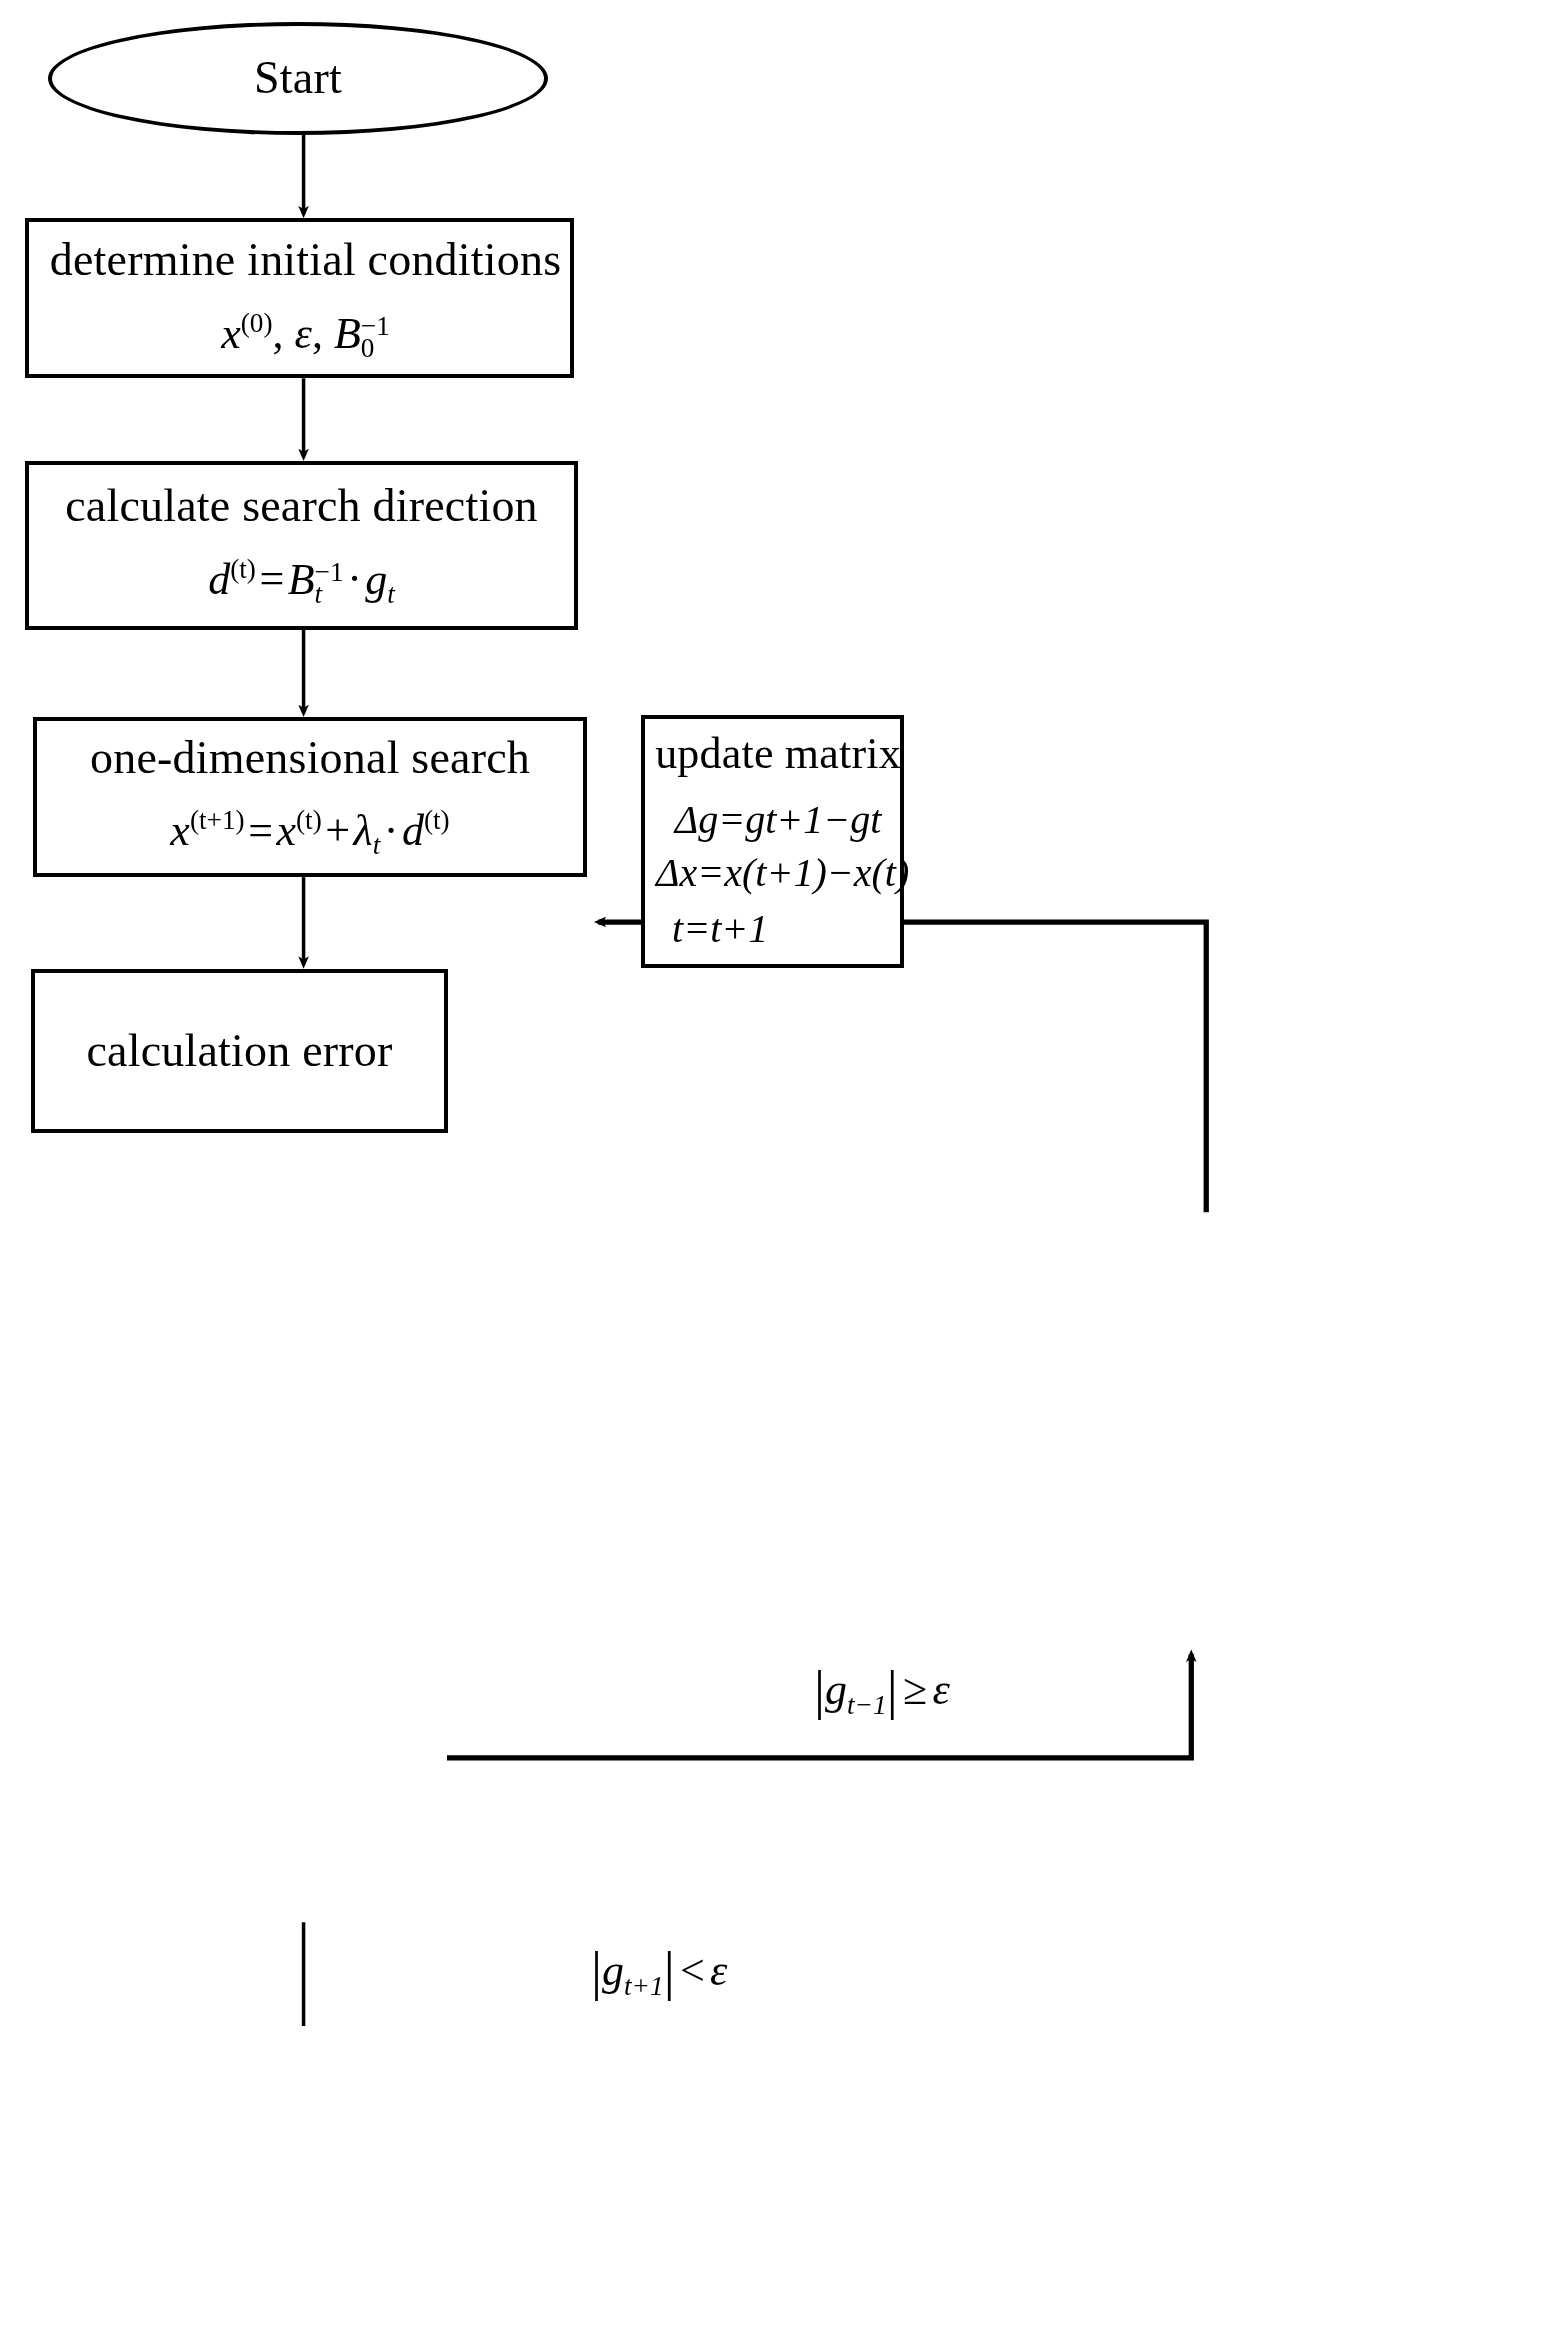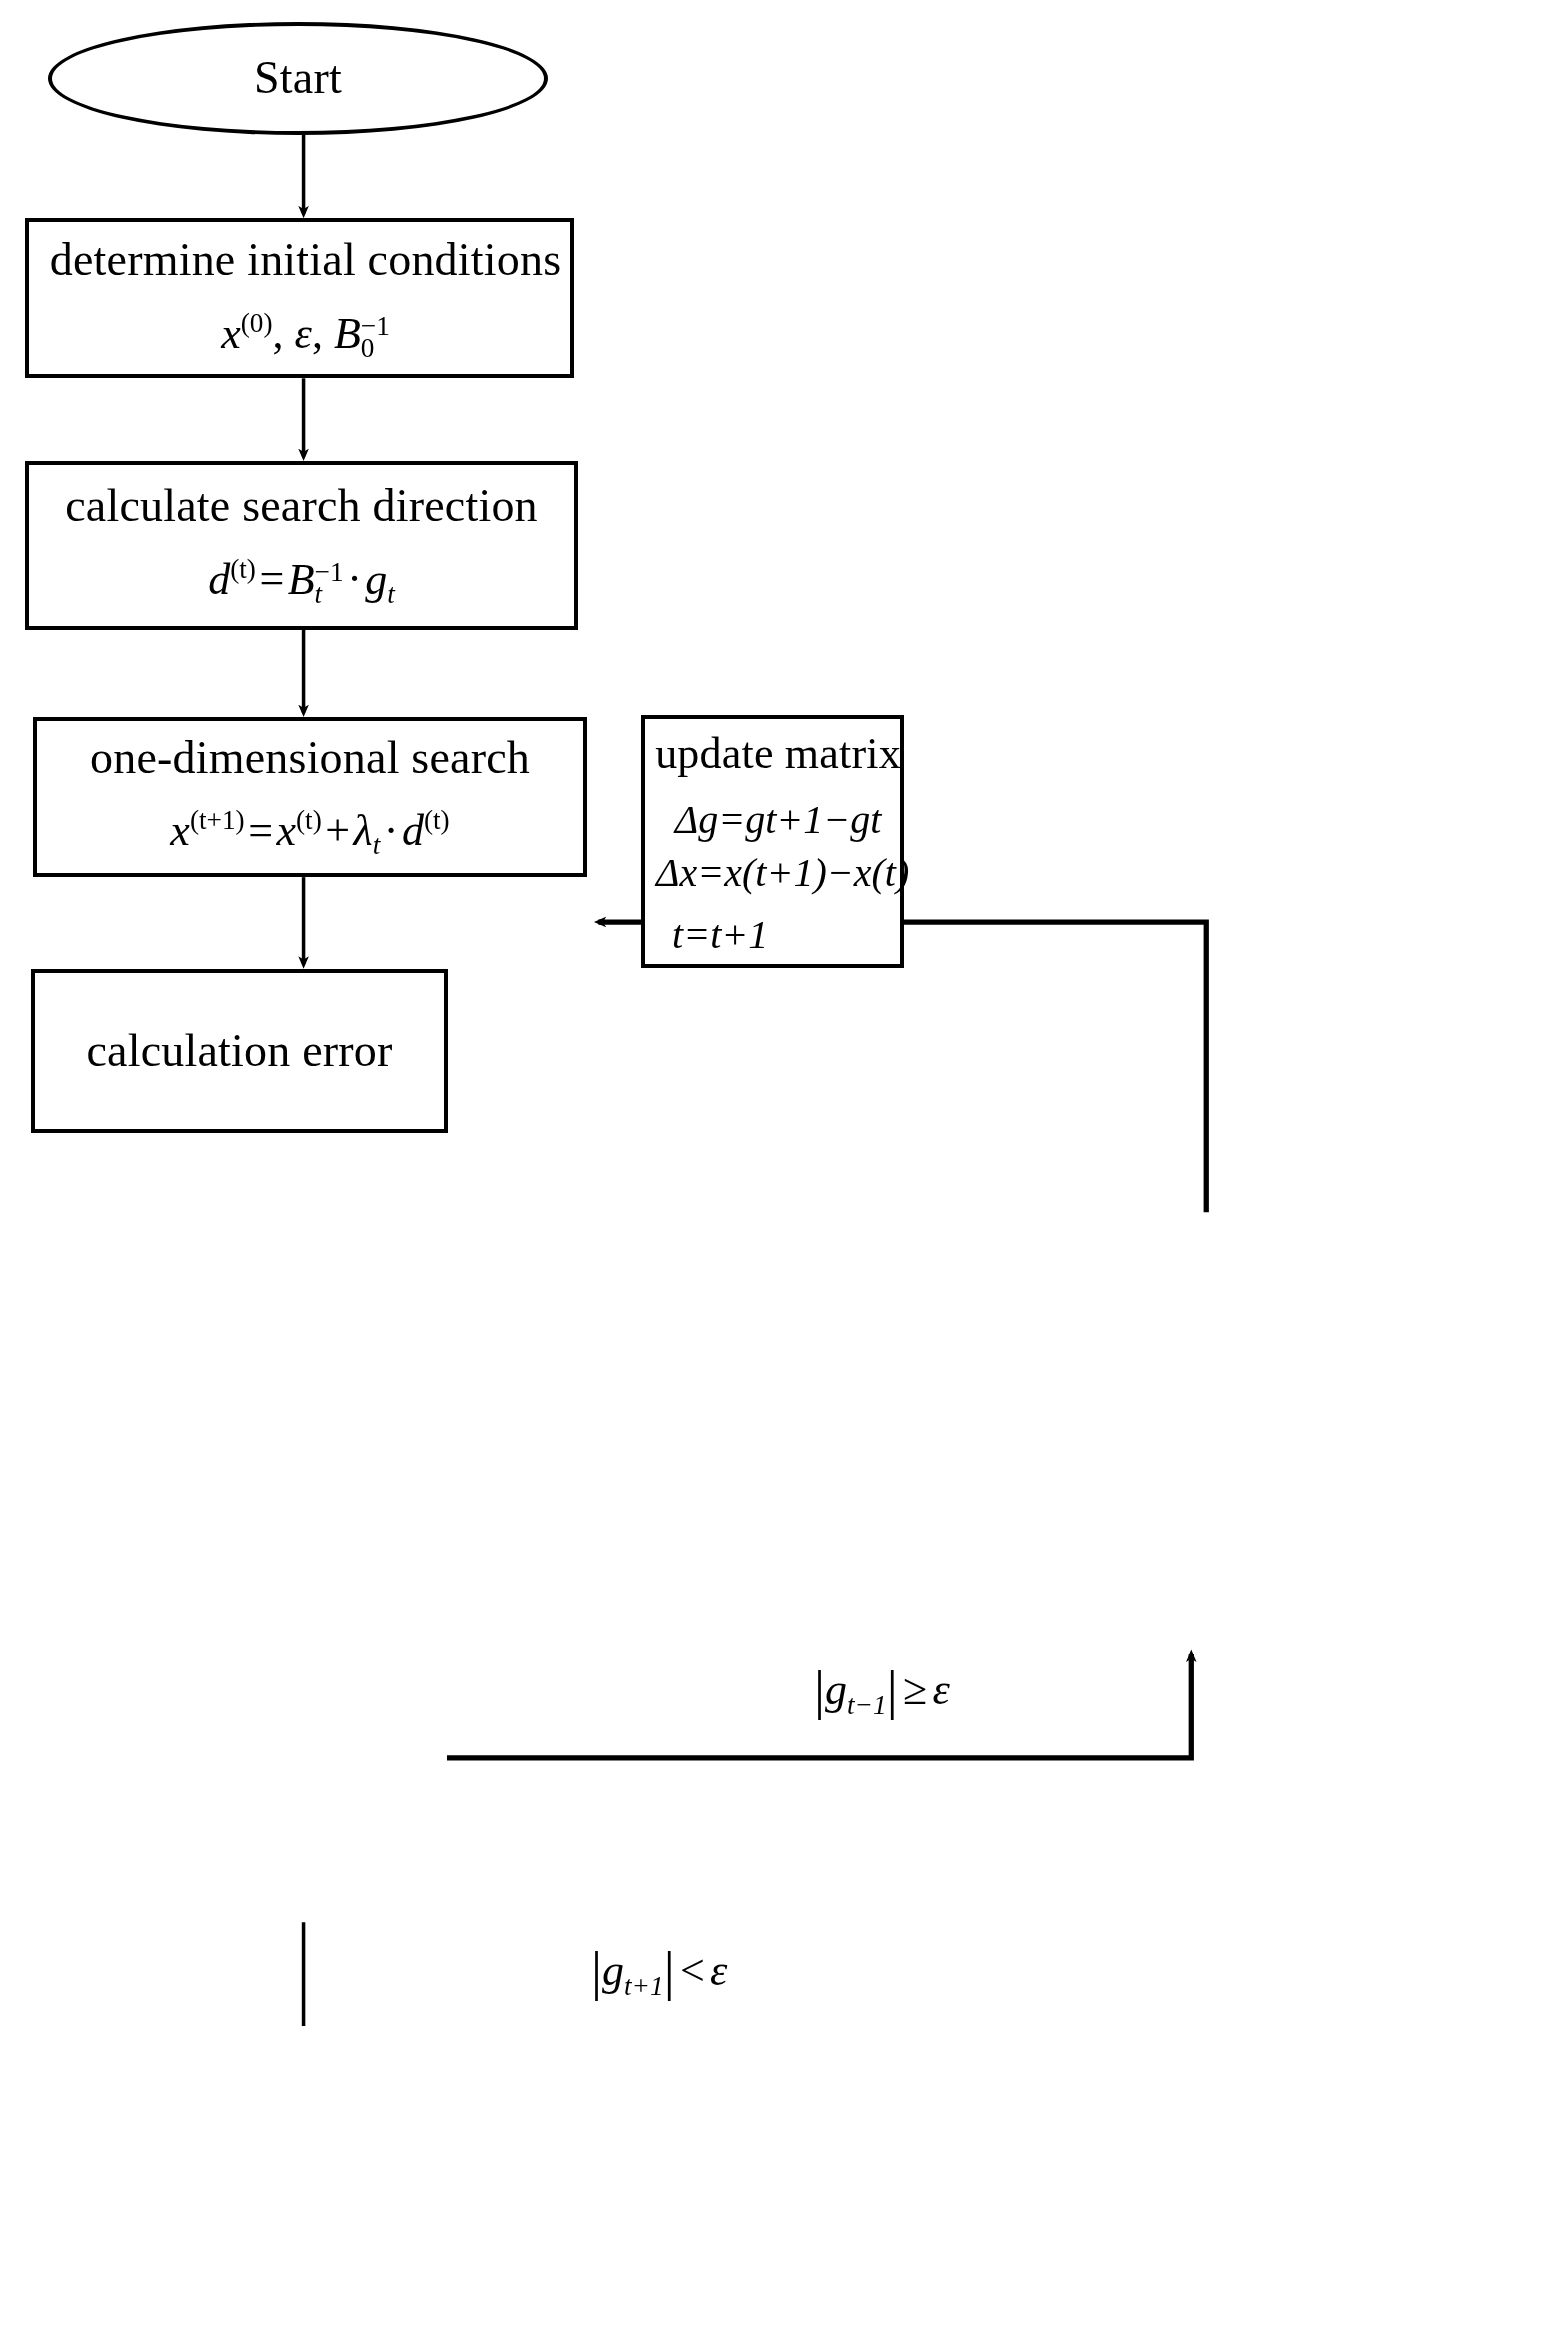--- a/index.html
+++ b/index.html
@@ -177,21 +177,21 @@
     <div class="node-title">calculation error</div>
   </div>
 
   <div class="node rect" style="left:641px; top:715px; width:263px; height:253px; justify-content:flex-start; padding-top:12.3px;padding-left:11px;">
     <div class="node-title small" style="margin-bottom:23px;">update matrix</div>
 
     <div class="upd-formula" style="margin-bottom:12.3px;">
       <span class="rm">Δ</span><span>g</span><span class="op">=</span><span>g</span><span class="dn">t+1</span><span class="op">−</span><span>g</span><span class="dn">t</span>
     </div>
 
-    <div class="upd-formula" style="margin-bottom:22px;">
+    <div class="upd-formula" style="margin-bottom:16px;">
       <span class="rm">Δ</span><span>x</span><span class="op">=</span><span>x</span><span class="up rm">(t+1)</span><span class="op">−</span><span>x</span><span class="up rm">(t)</span>
     </div>
 
     <div class="upd-formula leftish">
       <span>t</span><span class="op">=</span><span>t</span><span class="op">+</span><span class="rm">1</span>
     </div>
   </div>
 
   <div class="edge-label" style="left:814px; top:1658px;">
     <span class="bar rm">|</span><span>g</span><span class="dn">t−1</span><span class="bar rm">|</span><span class="rm" style="padding:0 5.3px;">≥</span><span>ε</span>

